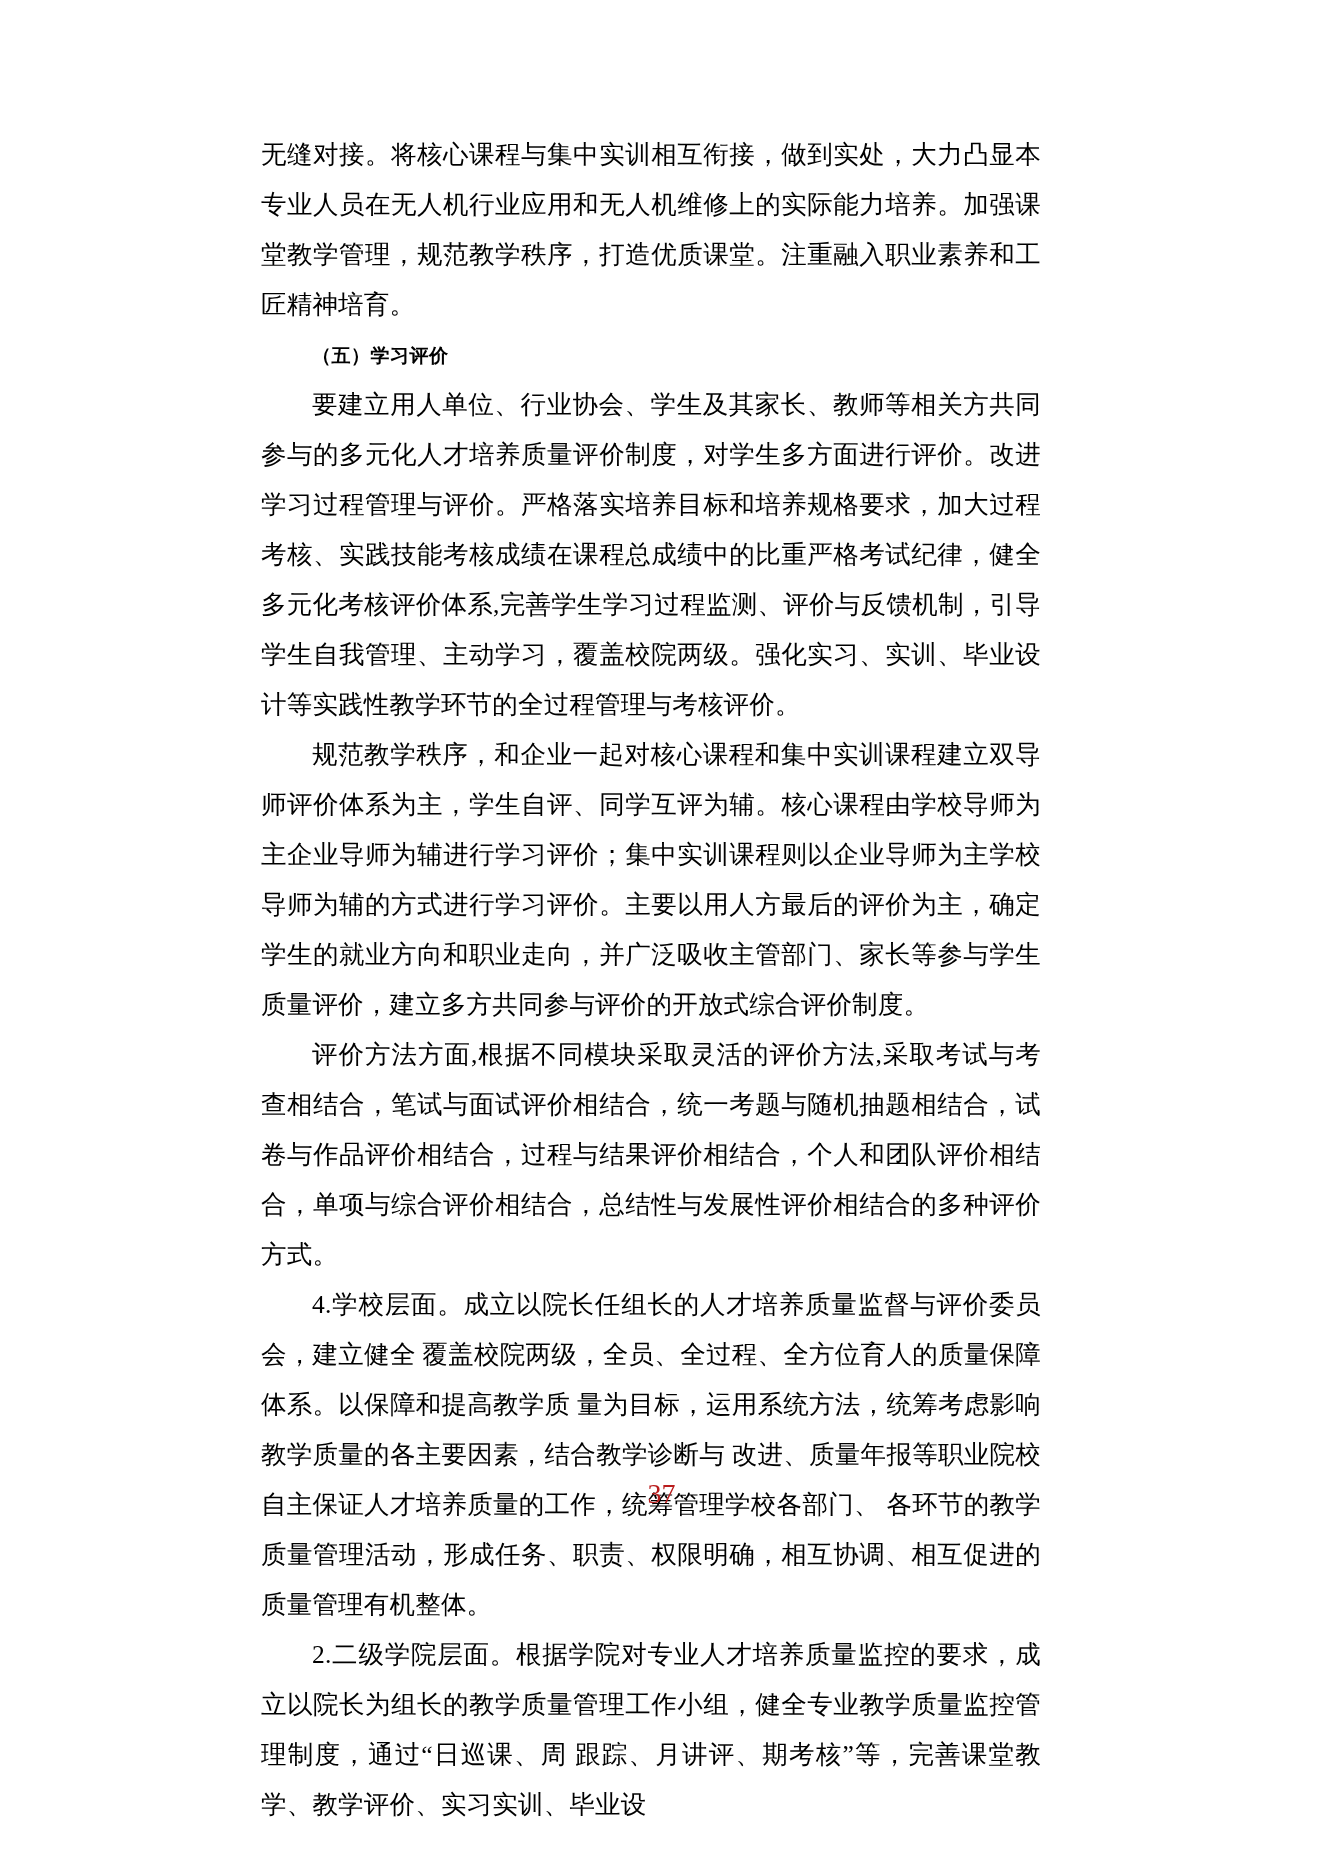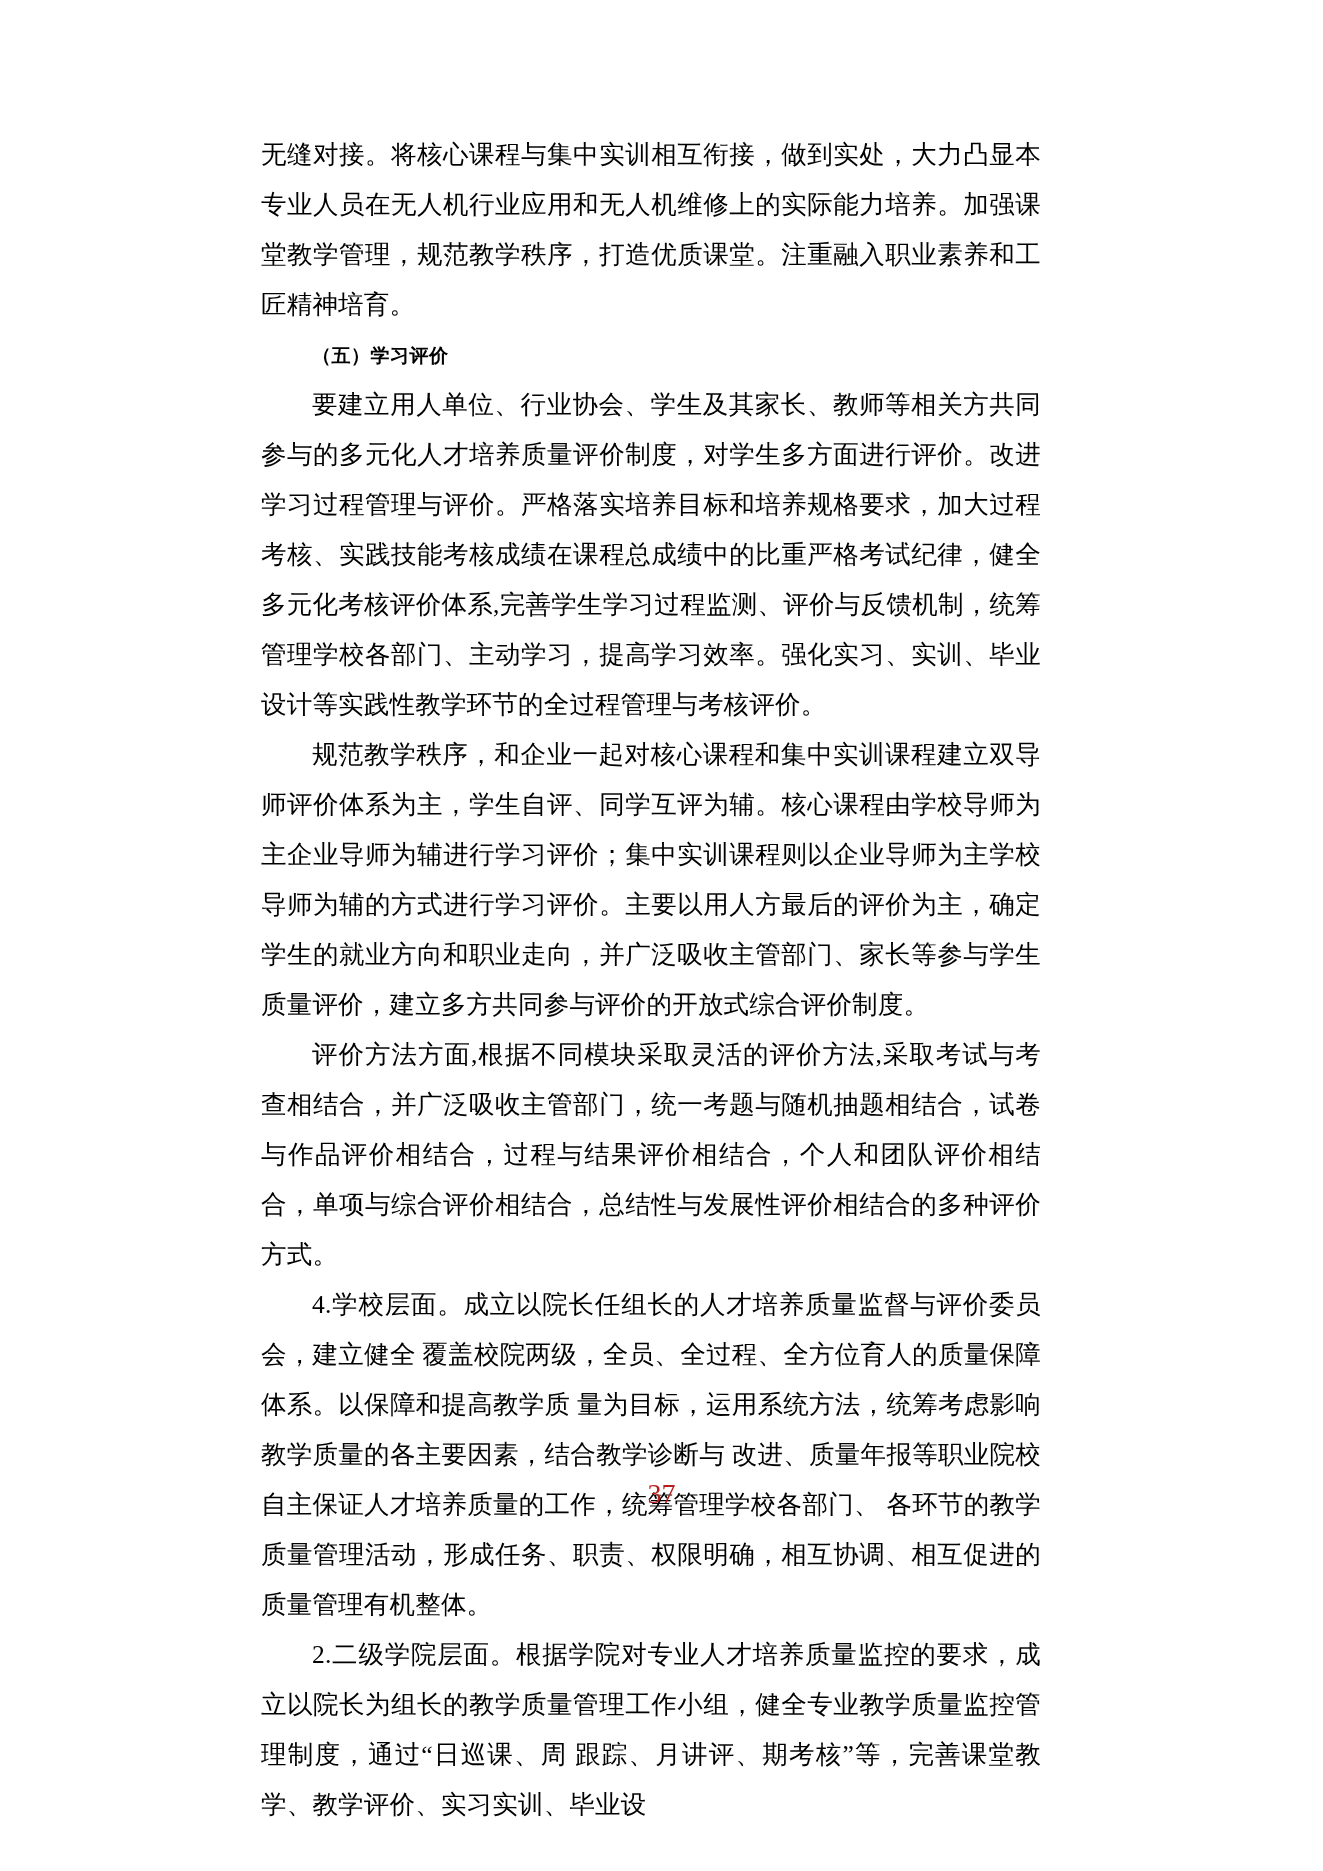--- a/index.html
+++ b/index.html
@@ -54,20 +54,20 @@
     color: #b91c1c;
   }
 </style>
 </head>
 <body>
 
 <div class="page">
   <div class="content">
     <p class="">无缝对接。将核心课程与集中实训相互衔接，做到实处，大力凸显本专业人员在无人机行业应用和无人机维修上的实际能力培养。加强课堂教学管理，规范教学秩序，打造优质课堂。注重融入职业素养和工匠精神培育。</p>
     <p class="heading">（五）学习评价</p>
-    <p class="indent">要建立用人单位、行业协会、学生及其家长、教师等相关方共同参与的多元化人才培养质量评价制度，对学生多方面进行评价。改进学习过程管理与评价。严格落实培养目标和培养规格要求，加大过程考核、实践技能考核成绩在课程总成绩中的比重严格考试纪律，健全多元化考核评价体系,完善学生学习过程监测、评价与反馈机制，统筹管理学校各部门、主动学习，提高学习效率。强化实习、实训、毕业设计等实践性教学环节的全过程管理与考核评价。</p>
+    <p class="indent">要建立用人单位、行业协会、学生及其家长、教师等相关方共同参与的多元化人才培养质量评价制度，对学生多方面进行评价。改进学习过程管理与评价。严格落实培养目标和培养规格要求，加大过程考核、实践技能考核成绩在课程总成绩中的比重严格考试纪律，健全多元化考核评价体系,完善学生学习过程监测、评价与反馈机制，引导学生自我管理、主动学习，覆盖校院两级。强化实习、实训、毕业设计等实践性教学环节的全过程管理与考核评价。</p>
     <p class="indent">规范教学秩序，和企业一起对核心课程和集中实训课程建立双导师评价体系为主，学生自评、同学互评为辅。核心课程由学校导师为主企业导师为辅进行学习评价；集中实训课程则以企业导师为主学校导师为辅的方式进行学习评价。主要以用人方最后的评价为主，确定学生的就业方向和职业走向，并广泛吸收主管部门、家长等参与学生质量评价，建立多方共同参与评价的开放式综合评价制度。</p>
-    <p class="indent">评价方法方面,根据不同模块采取灵活的评价方法,采取考试与考查相结合，并广泛吸收主管部门，统一考题与随机抽题相结合，试卷与作品评价相结合，过程与结果评价相结合，个人和团队评价相结合，单项与综合评价相结合，总结性与发展性评价相结合的多种评价方式。</p>
+    <p class="indent">评价方法方面,根据不同模块采取灵活的评价方法,采取考试与考查相结合，笔试与面试评价相结合，统一考题与随机抽题相结合，试卷与作品评价相结合，过程与结果评价相结合，个人和团队评价相结合，单项与综合评价相结合，总结性与发展性评价相结合的多种评价方式。</p>
     <p class="indent">4.学校层面。成立以院长任组长的人才培养质量监督与评价委员会，建立健全 覆盖校院两级，全员、全过程、全方位育人的质量保障体系。以保障和提高教学质 量为目标，运用系统方法，统筹考虑影响教学质量的各主要因素，结合教学诊断与 改进、质量年报等职业院校自主保证人才培养质量的工作，统筹管理学校各部门、 各环节的教学质量管理活动，形成任务、职责、权限明确，相互协调、相互促进的 质量管理有机整体。</p>
     <p class="indent">2.二级学院层面。根据学院对专业人才培养质量监控的要求，成立以院长为组长的教学质量管理工作小组，健全专业教学质量监控管理制度，通过“日巡课、周 跟踪、月讲评、期考核”等，完善课堂教学、教学评价、实习实训、毕业设</p>
   </div>
   <div class="pagenum">37</div>
 </div>
 
 </body></html>

